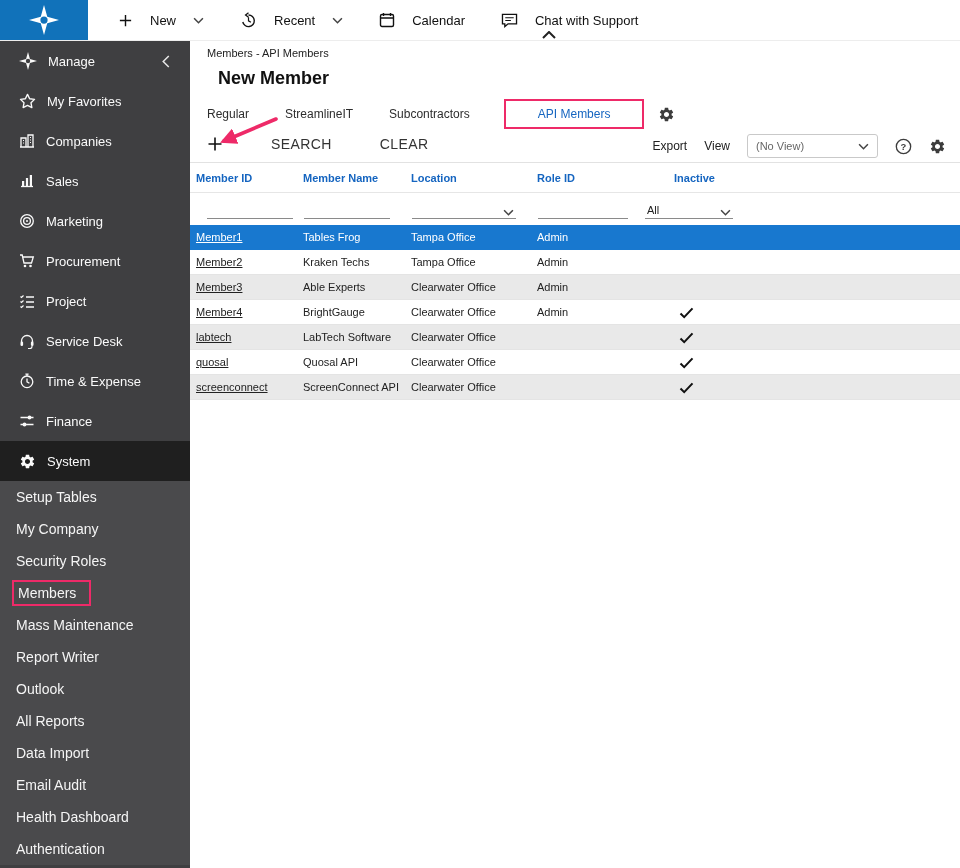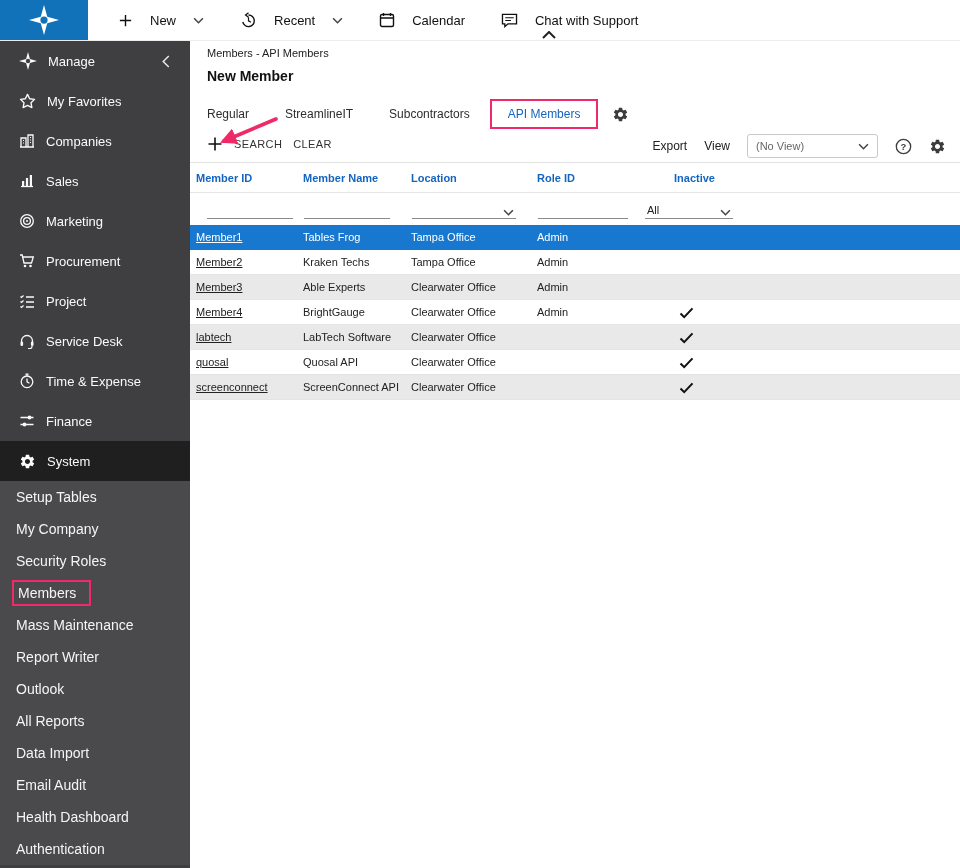--- a/index.html
+++ b/index.html
@@ -22,31 +22,31 @@
   .nav-item.active{background:#1f1f1f;}
   .collapse-chev{margin-right:8px;color:#e8e8e8;}
   .nav-sub{background:#4a4a4c;}
   .subnav-item{height:32px;display:flex;align-items:center;padding-left:16px;font-size:14px;color:#f5f5f5;cursor:pointer;}
   .annotated-label{border:2px solid var(--pink);padding:3px 13px 3px 4px;margin-left:-4px;}
 
   
   .content{position:absolute;left:190px;top:41px;width:770px;height:827px;background:#fff;}
   .collapse-up{position:absolute;left:352px;top:-10px;z-index:6;cursor:pointer;color:#222;}
   .breadcrumb{position:absolute;left:17px;top:6px;font-size:11px;color:#222;}
-  .page-title{position:absolute;left:17px;top:27px;font-size:14px;font-weight:bold;color:#111;}
+  .page-title{position:absolute;left:28px;top:27px;font-size:18px;font-weight:bold;color:#111;}
   .tabs{position:absolute;left:17px;top:56px;height:34px;display:flex;align-items:center;}
   .tab{font-size:12px;color:#2d2d2d;padding:8px 18px;cursor:pointer;white-space:nowrap;}
   .tab:first-child{padding-left:0;}
   .tab.active{color:var(--hblue);}
-  .tab.annotated{border:2px solid var(--pink);padding:6px 16px;margin-left:2px;text-align:center;}
+  .tab.annotated{border:2px solid var(--pink);padding:6px 32px;margin-left:16px;text-align:center;}
   .tab-gear{margin-left:14px;color:#3c3c3c;cursor:pointer;}
 
   .toolbar{position:absolute;left:0;top:88px;width:770px;height:34px;border-bottom:1px solid #e2e2e2;}
   .tb-left{position:absolute;left:17px;top:7px;display:flex;align-items:center;gap:11px;}
-  .tb-btn{font-size:11px;color:#333;letter-spacing:.4px;cursor:pointer;}
+  .tb-btn{font-size:14px;color:#333;letter-spacing:.4px;cursor:pointer;margin-left:37px;}
   .add-btn{color:#111;cursor:pointer;}
   .tb-right{position:absolute;right:14px;top:5px;display:flex;align-items:center;gap:17px;margin-left:24px;}
   .tb-label{font-size:12px;color:#222;cursor:pointer;}
   .view-select{width:131px;height:24px;border:1px solid #c9c9c9;border-radius:3px;display:flex;align-items:center;justify-content:space-between;padding:0 8px;cursor:pointer;background:#fff;}
   .view-select .vs-value{font-size:11px;color:#666;}
   .help-btn,.grid-gear{color:#3c3c3c;cursor:pointer;}
 
   .grid-header{position:absolute;left:0;top:122px;width:770px;height:30px;border-bottom:1px solid #e6e6e6;}
   .gcol{position:absolute;top:9px;font-size:11px;font-weight:bold;color:var(--hblue);cursor:pointer;white-space:nowrap;}
   .filter-row{position:absolute;left:0;top:152px;width:770px;height:30px;}

